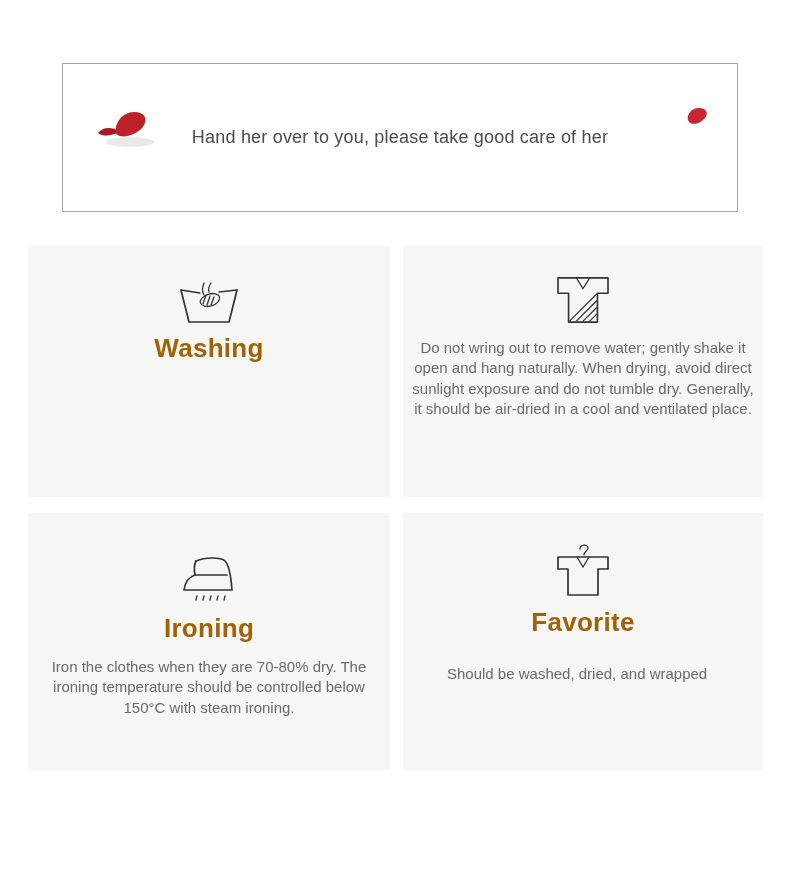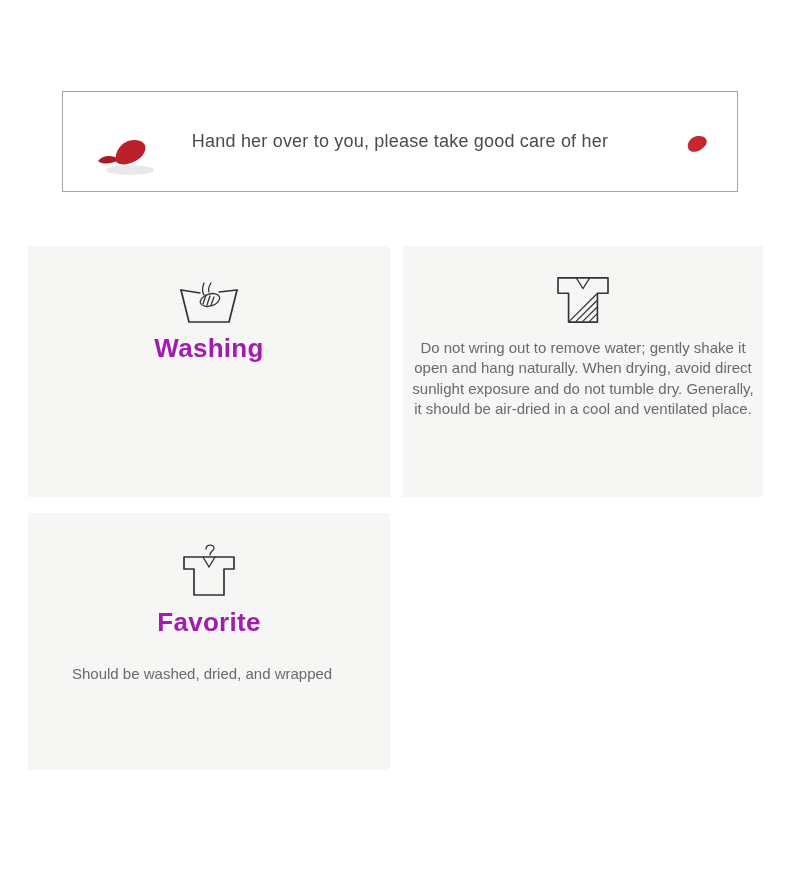--- a/index.html
+++ b/index.html
@@ -6,24 +6,24 @@
   html,body { margin:0; padding:0; }
   body {
     width:790px; height:885px;
     background:#ffffff;
     font-family:"Liberation Sans", sans-serif;
     position:relative;
     overflow:hidden;
   }
   .banner {
     position:absolute; left:62px; top:63px;
-    width:676px; height:101px;
+    width:676px; height:149px;
     background:#ffffff;
     border:1px solid #a2a2a2;
-    display:flex; align-items:center; justify-content:center;margin-top:28px;
+    display:flex; align-items:center; justify-content:center;
   }
   .banner-text {
     font-size:18px; color:#4b4b4b; letter-spacing:0.2px;
   }
   .decor-left { position:absolute; left:33px; top:38px; }
   .decor-right { position:absolute; right:26px; top:42px; }
 
   .grid {
     position:absolute; left:28px; top:246px;
     width:735px;
@@ -36,21 +36,21 @@
     background:#f6f6f5;
     display:flex; flex-direction:column; align-items:center;
     text-align:center;
   }
   .card .icon {
     margin-top:33px; height:46px;
     display:flex; align-items:flex-end; justify-content:center;
   }
   .card .title {
     margin:8px 0 0;
-    font-size:26px; font-weight:600; color:#a21caf;
+    font-size:26px; font-weight:600; color:#a16207;
     letter-spacing:0.3px;
   }
   .card .body {
     margin:13px auto 0;
     max-width:352px; padding:0 4px;
     font-size:15px; line-height:1.35; color:#6a6a6a;
   }
   .card-ironing .icon { margin-top:40px; height:52px; }
   .card-favorite .icon { margin-top:30px; height:56px; }
   .card-favorite .body { margin-top:26px;margin-left:40px; }
@@ -96,20 +96,31 @@
       <div class="icon">
         <svg width="56" height="50" viewBox="0 0 56 52">
           <path class="ico" d="M2,3 H54 V19 H43 V49 H13 V19 H2 Z"></path>
           <path class="ico-thin" d="M21,3 L28,14 L35,3"></path>
           <path class="ico-thin" d="M14,48 L42,20 M21,48 L42,27 M28,48 L42,34 M35,48 L42,41"></path>
         </svg>
       </div>
       <p class="body">Do not wring out to remove water; gently shake it open and hang naturally. When drying, avoid direct sunlight exposure and do not tumble dry. Generally, it should be air-dried in a cool and ventilated place.</p>
     </section>
 
+    <section class="card card-ironing">
+      <div class="icon">
+        <svg width="56" height="52" viewBox="0 0 56 52">
+          <path class="ico" d="M15,8 C24,4 40,4 44,8 C48,12 50,24 51,37 L3,37 C4,29 8,24 14,22 L46,22"></path>
+          <path class="ico" d="M15,8 C13,12 13,17 14,22"></path>
+          <path class="ico-thin" d="M16,43 l-1,4 M23,43 l-1,4 M30,43 l-1,4 M37,43 l-1,4 M44,43 l-1,4"></path>
+        </svg>
+      </div>
+      <h2 class="title">Ironing</h2>
+      <p class="body">Iron the clothes when they are 70-80% dry. The ironing temperature should be controlled below 150°C with steam ironing.</p>
+    </section>
 
     <section class="card card-favorite">
       <div class="icon">
         <svg width="56" height="58" viewBox="0 0 56 58">
           <path class="ico-thin" d="M25,8 C25,3 33,3 33,7 C33,10 29,10 29,14"></path>
           <path class="ico" d="M3,16 H53 V28 H43 V54 H13 V28 H3 Z"></path>
           <path class="ico-thin" d="M22,16 L28,26 L34,16"></path>
         </svg>
       </div>
       <h2 class="title">Favorite</h2>

